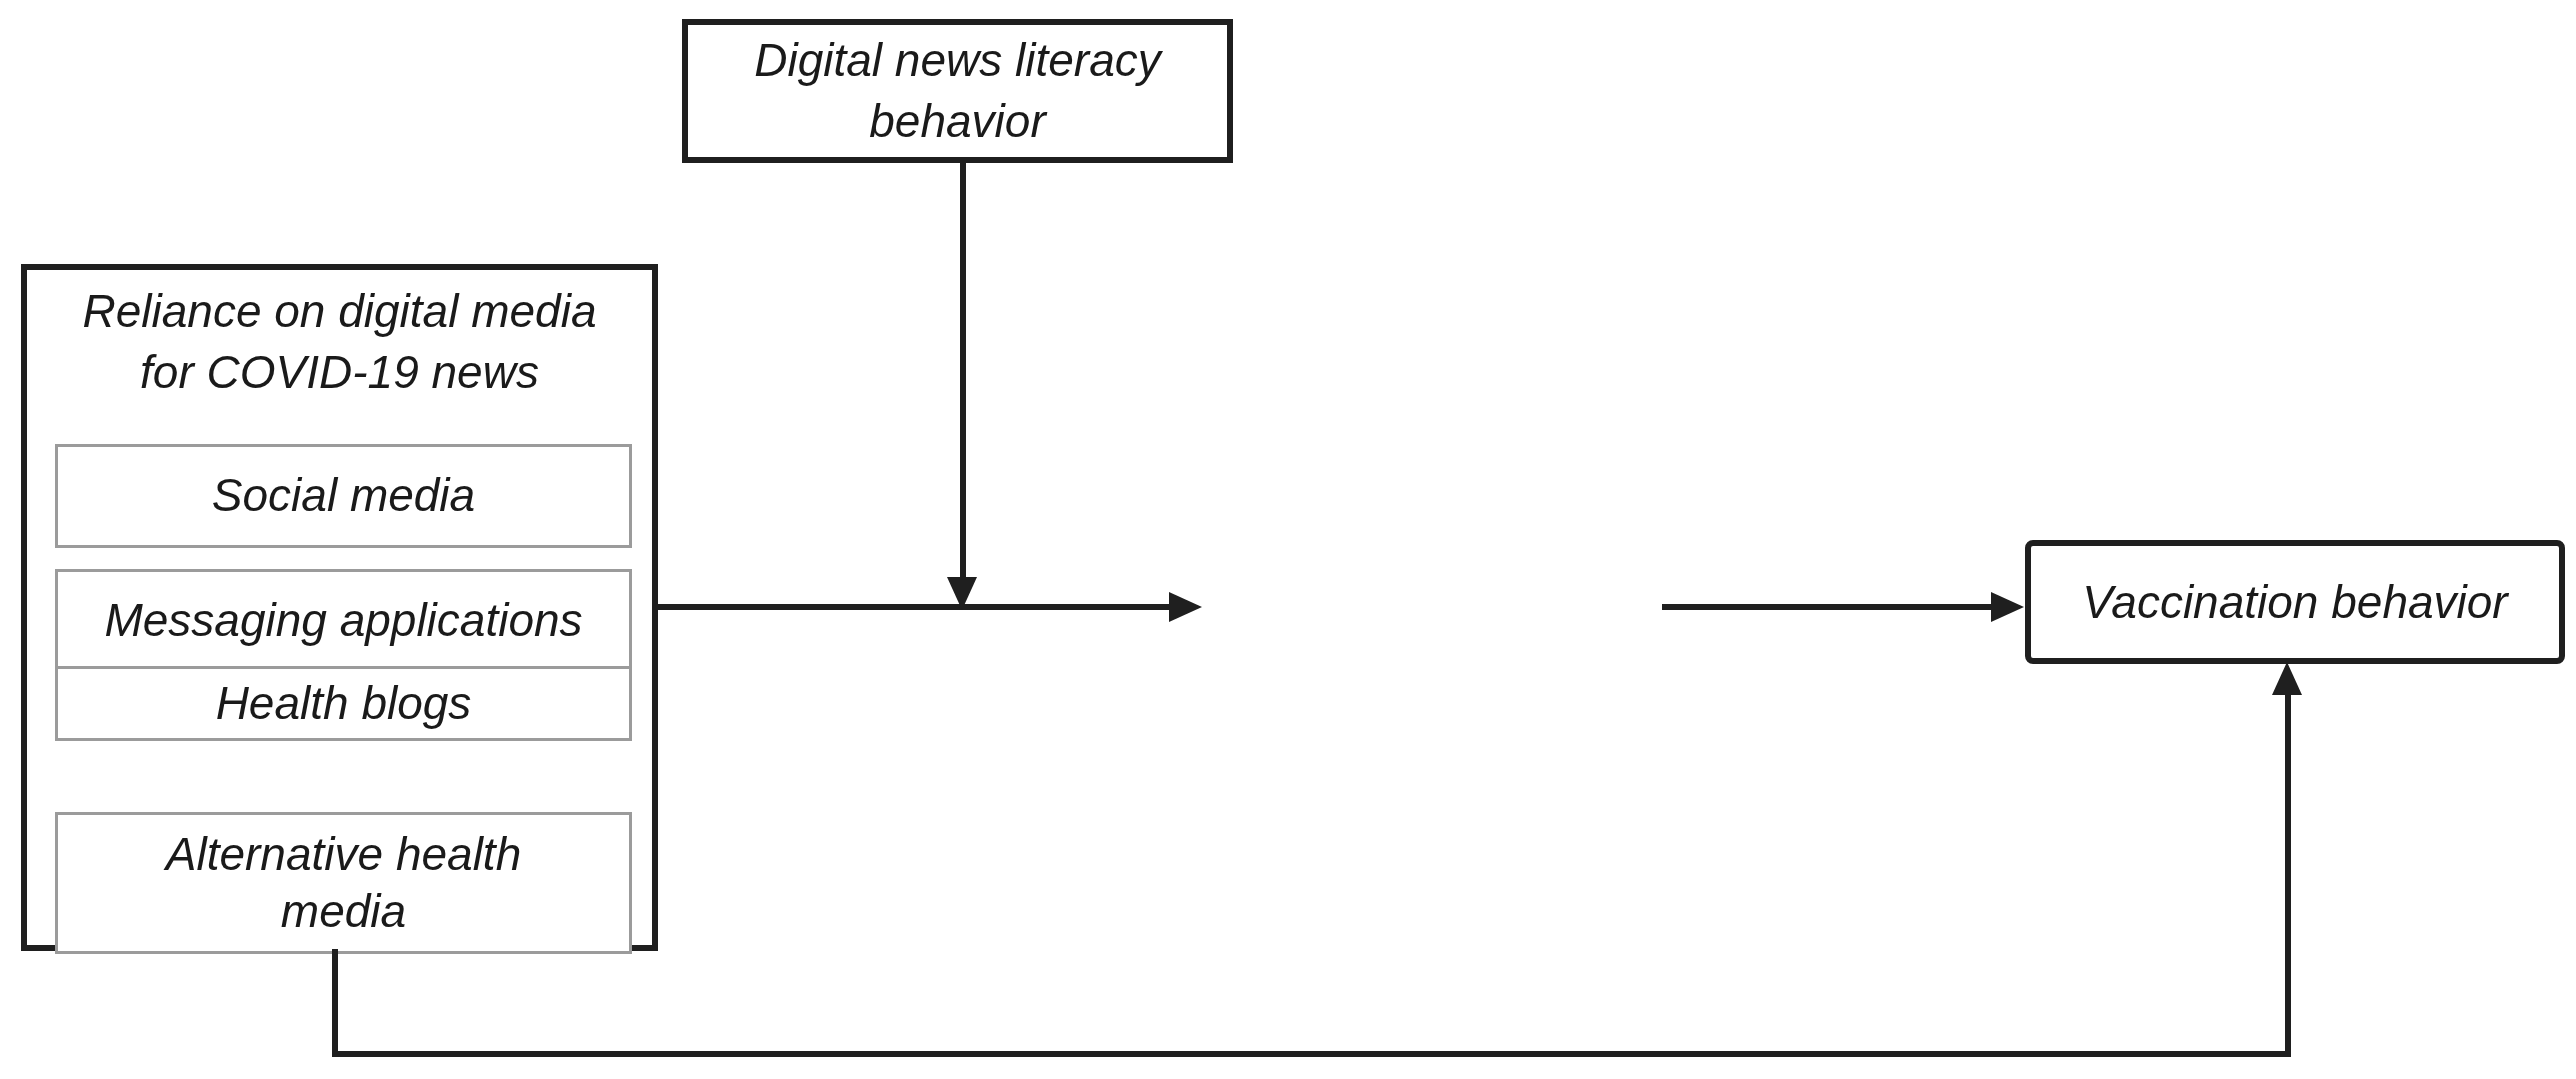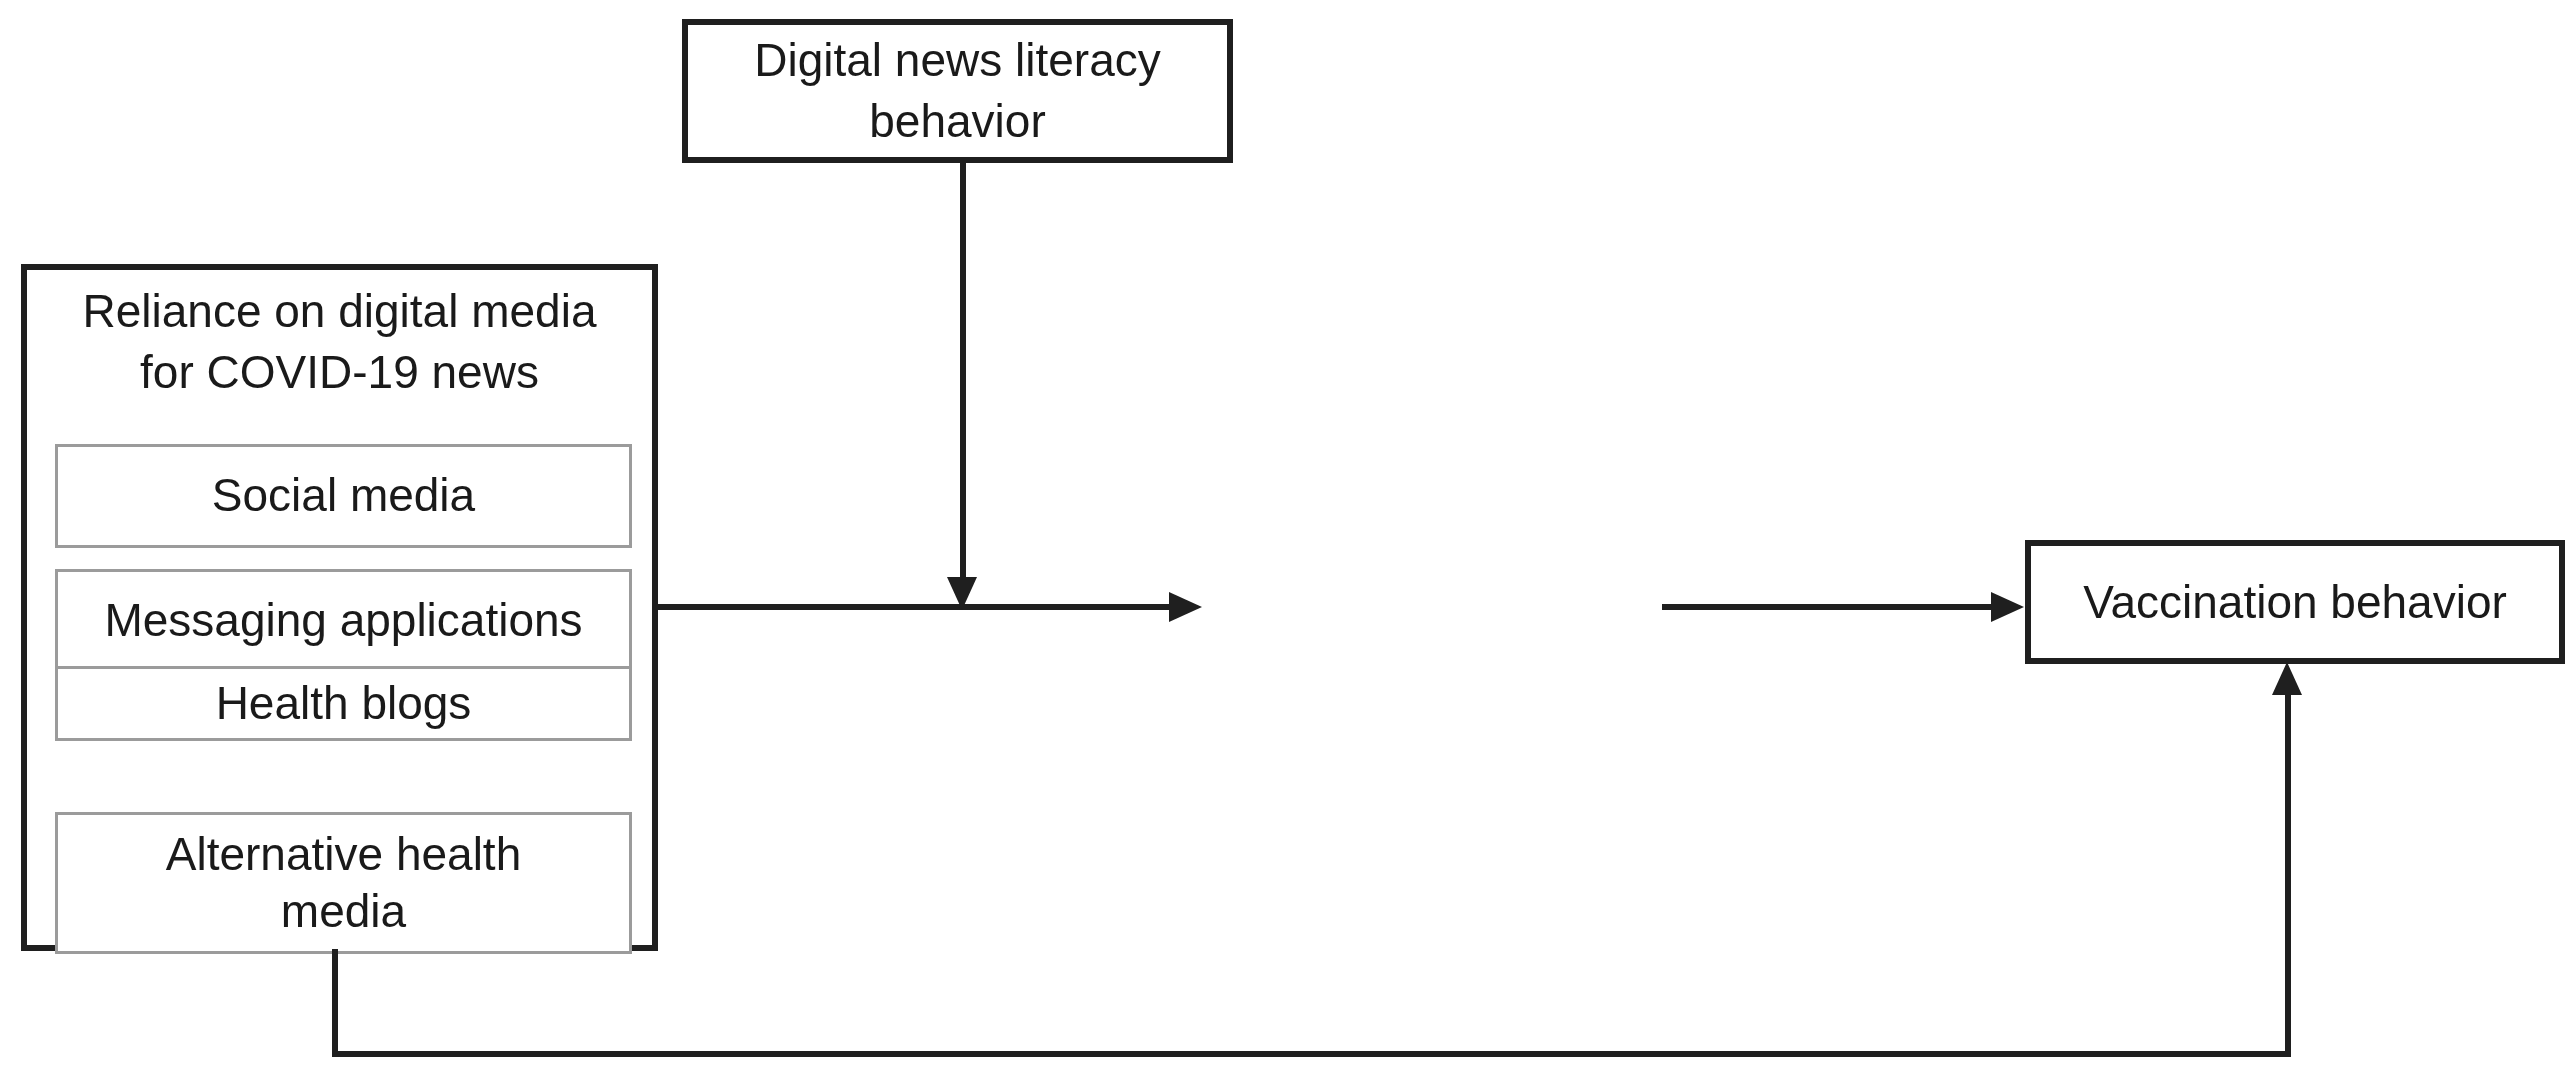--- a/index.html
+++ b/index.html
@@ -8,38 +8,39 @@
     background: #ffffff;
   }
   #canvas {
     position: relative;
     width: 2576px;
     height: 1079px;
     background: #ffffff;
     font-family: "Liberation Sans", sans-serif;
     color: #1a1a1a;
     overflow: hidden;
+    font-style: italic;
   }
   .nodebox {
     position: absolute;
     box-sizing: border-box;
     border: 6.3px solid #1f1f1f;
     background: #ffffff;
     display: flex;
     align-items: center;
     justify-content: center;
     text-align: center;
     font-size: 46px;
     line-height: 1.32;
   }
   .label { white-space: pre-line; }
   .nodebox.top   { left: 682px;  top: 19px;  width: 551px; height: 144px; }
   .nodebox.leftb { left: 21px;   top: 264px; width: 637px; height: 687px; display: block; }
   .nodebox.mid   { left: 1201px; top: 486px; width: 463px; height: 241px; }
-  .nodebox.rightb{ left: 2025px; top: 540px; width: 540px; height: 124px; }
+  .nodebox.rightb{ left: 2025px; top: 540px; width: 540px; height: 124px; border-radius: 8px; }
 
   .left-title {
     margin-top: 11px;
     text-align: center;
     font-size: 46px;
     line-height: 1.32;
   }
   .subbox {
     position: absolute;
     left: 28px;

